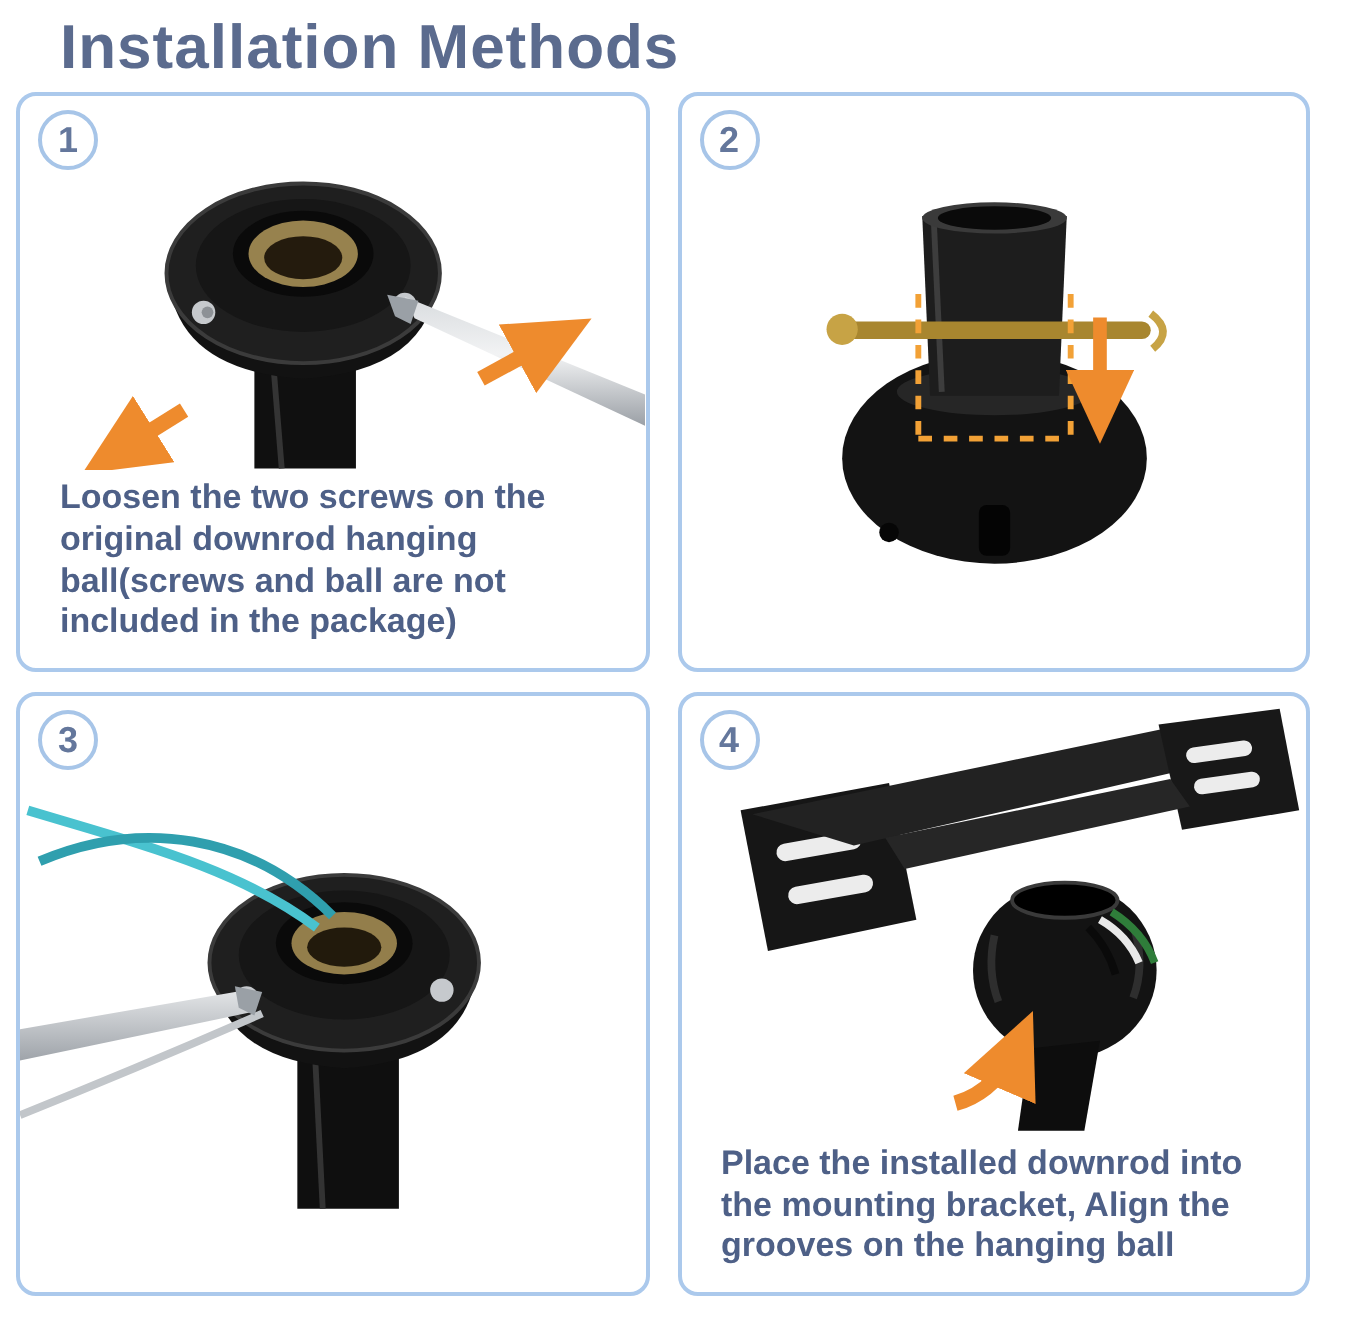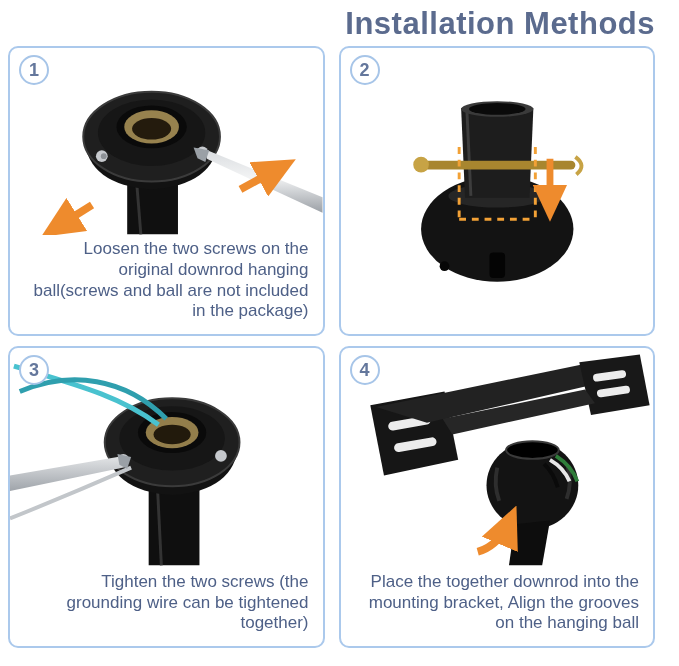--- a/index.html
+++ b/index.html
@@ -2,21 +2,21 @@
 <html style="--title-color: #5b6b8e; --caption-color: #4e6087; --panel-border: #abc9ec; --badge-border: #a7c5e8; --badge-number: #64779c; --arrow-orange: #ee8b2d; --dash-orange: #f2a136; --wire-teal: #49c2cf; --pin-gold: #a8862f;"><head>
 <meta charset="utf-8">
 <style>
   * { margin:0; padding:0; box-sizing:border-box; }
   html,body { background:#fff; }
   body {
     width:679px; height:666px;
     font-family:"Liberation Sans", sans-serif;
     overflow:hidden;
   }
-  .page { width:663px; height:666px; padding:4px 8px 8px; position:relative; background:#fff;text-align:right; }
+  .page { width:663px; height:666px; padding:4px 8px 8px; position:relative; background:#fff; }
   .title {
     font-size:31px; font-weight:800; letter-spacing:0.5px;
     color:var(--title-color,#5b6b8e);
     padding:2px 0 4px 22px;
   }
   .grid {
     display:grid;
     grid-template-columns:1fr 1fr;
     grid-template-rows:290px 302px;
     gap:10px 14px;
@@ -34,21 +34,21 @@
     width:30px; height:30px; border-radius:50%;
     border:2px solid var(--badge-border,#a7c5e8);
     color:var(--badge-number,#64779c);
     background:#fff;
     display:flex; align-items:center; justify-content:center;
     font-size:18px; font-weight:bold;
   }
   .art { flex:1 1 auto; display:flex; align-items:flex-end; justify-content:center; overflow:hidden; }
   .art svg { width:100%; height:100%; display:block; }
   .caption {
-    font-size:17px; font-weight:normal;
+    font-size:17px; font-weight:bold;
     line-height:1.22;
     color:var(--caption-color,#4e6087);
     padding:4px 14px 12px 20px;
   }
 </style>
 </head>
 <body>
 
 <div class="page">
 
@@ -164,21 +164,20 @@
             <path d="M152 76 C 112 46, 64 34, 4 16" stroke="var(--wire-teal,#49c2cf)" stroke-width="5" fill="none"></path>
             <path d="M160 70 C 118 28, 62 20, 10 42" stroke="#2f9fae" stroke-width="5" fill="none"></path>
             <path d="M0 172 C 50 152, 92 134, 124 120" stroke="#c2c6ca" stroke-width="4" fill="none"></path>
           </g>
           <g>
             <polygon points="116,108 0,128 0,144 120,119" fill="url(#g3)"></polygon>
             <polygon points="110,106 124,109 120,121 112,117" fill="#9aa0a6"></polygon>
           </g>
         </svg>
       </div>
-      <p class="caption">Tighten the two screws (the grounding wire can be tightened together)</p>
     </section>
 
     <section class="panel">
       <div class="badge">4</div>
       <div class="art">
         <svg viewBox="0 0 320 220" preserveAspectRatio="xMidYMid meet">
           <defs>
             <marker id="m4" markerWidth="5.4" markerHeight="5" refX="3.6" refY="2.5" orient="auto" markerUnits="strokeWidth">
               <path d="M0,0 L5.4,2.5 L0,5 Z" fill="var(--arrow-orange,#ee8b2d)"></path>
             </marker>
@@ -205,17 +204,17 @@
             <path d="M208 116 q10 10 14 24" stroke="#0a0a0a" stroke-width="4" fill="none"></path>
           </g>
           <g>
             <polygon points="178,178 214,174 206,220 172,220" fill="#0d0d0d"></polygon>
           </g>
           <g>
             <path d="M140 206 Q 162 200 174 172" stroke="var(--arrow-orange,#ee8b2d)" stroke-width="8" fill="none" marker-end="url(#m4)"></path>
           </g>
         </svg>
       </div>
-      <p class="caption">Place the together downrod into the mounting bracket, Align the grooves on the hanging ball</p>
+      <p class="caption">Place the installed downrod into the mounting bracket, Align the grooves on the hanging ball</p>
     </section>
 
   </div>
 </div>
 
 </body></html>

